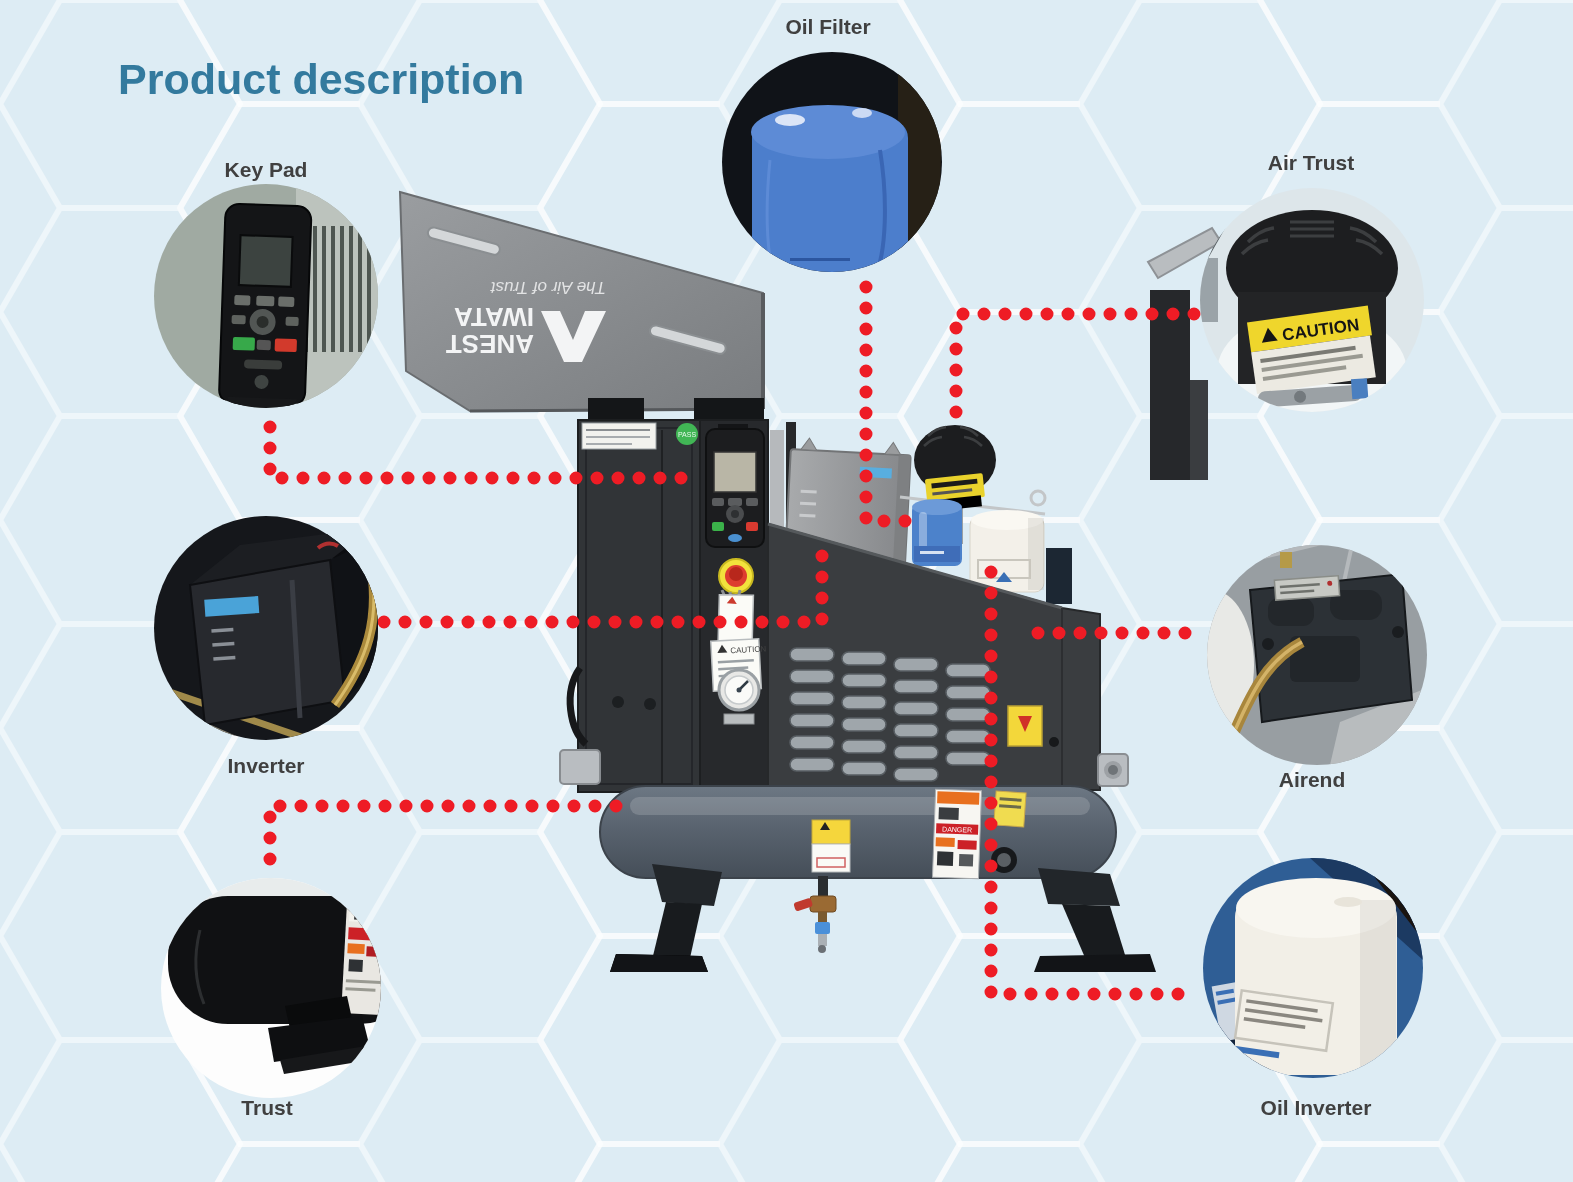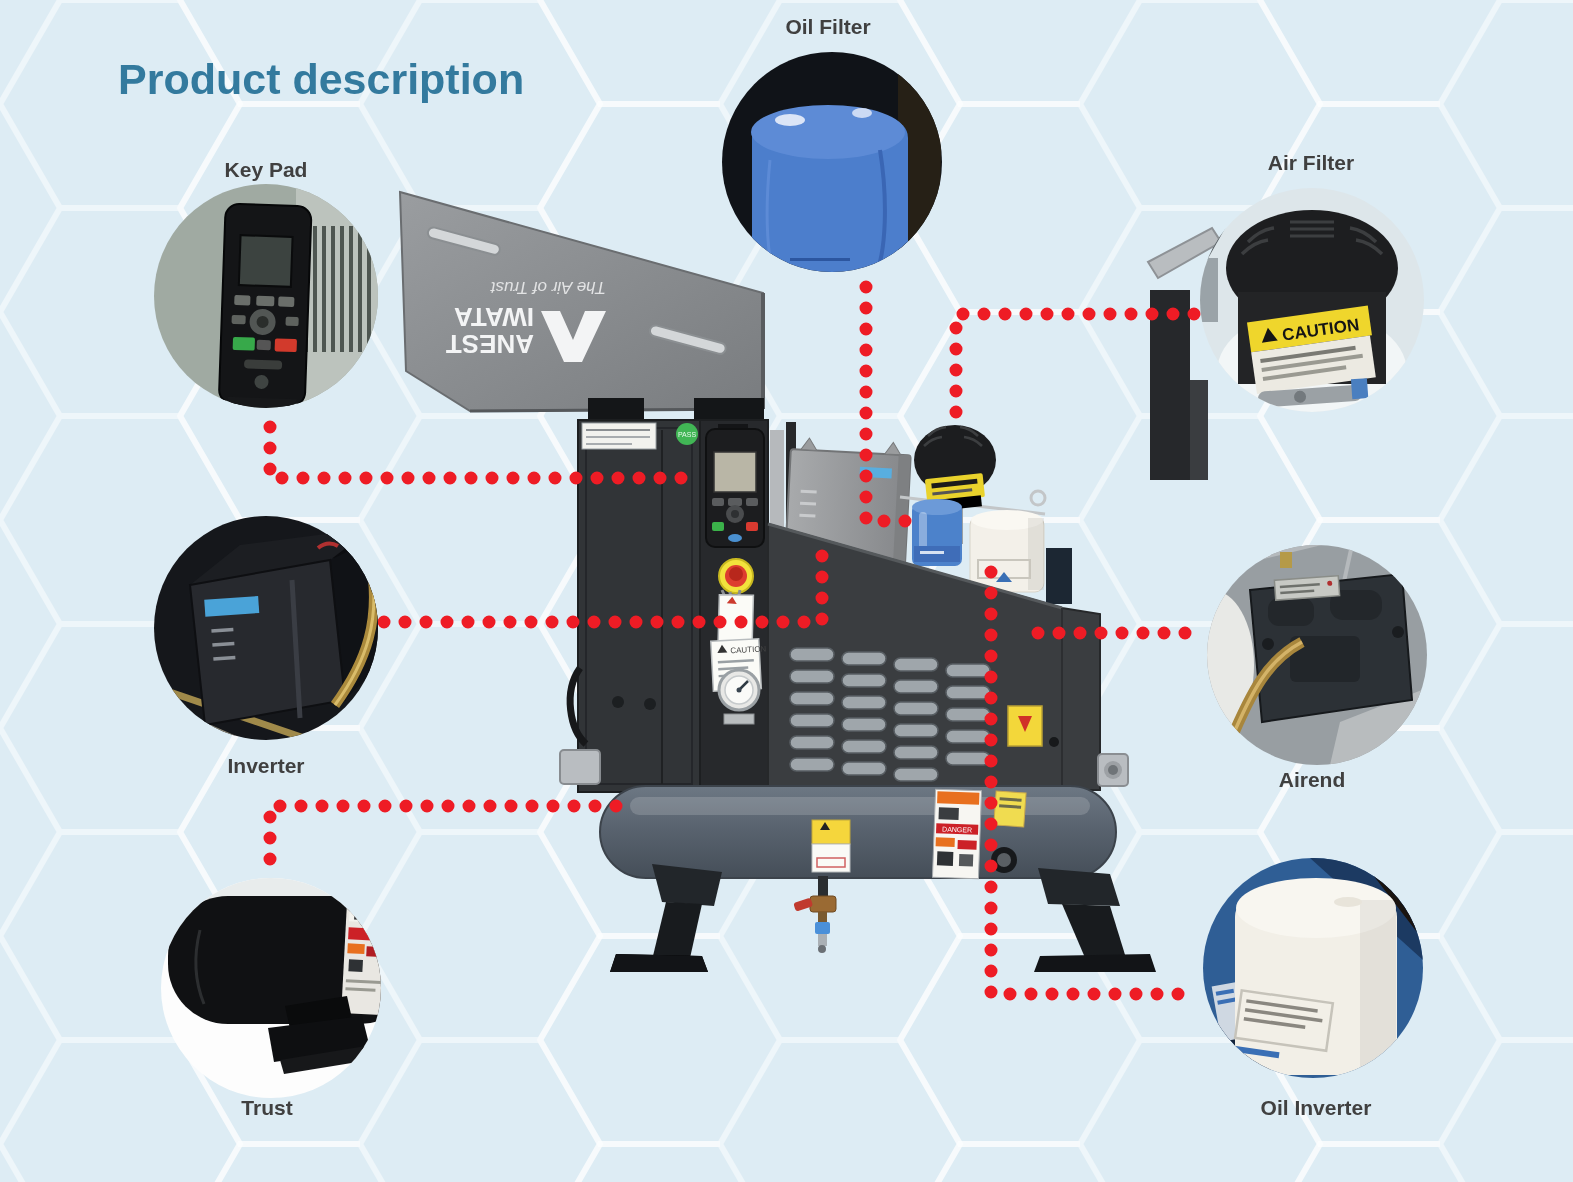--- a/index.html
+++ b/index.html
@@ -457,18 +457,18 @@
       <rect x="1244" y="1013" width="78" height="3.5" fill="#8a8780"></rect>
       <rect x="1244" y="1022" width="62" height="3.5" fill="#8a8780"></rect>
       <rect x="1240" y="1052" width="44" height="6" fill="#3a6fb5"></rect>
     </g>
   </g>
 </svg>
 
   <div class="page-title">Product description</div>
   <div class="callout-label" style="left:266px;top:149px;margin-top:9px;">Key Pad</div>
   <div class="callout-label" style="left:828px;top:15px;">Oil Filter</div>
-  <div class="callout-label" style="left:1311px;top:151px;">Air Filter</div>
+  <div class="callout-label" style="left:1311px;top:151px;">Air Trust</div>
   <div class="callout-label" style="left:266px;top:754px;">Inverter</div>
   <div class="callout-label" style="left:1312px;top:754px;margin-top:14px;">Airend</div>
   <div class="callout-label" style="left:267px;top:1096px;">Trust</div>
   <div class="callout-label" style="left:1316px;top:1096px;">Oil Inverter</div>
 </div>
 
 </body></html>

